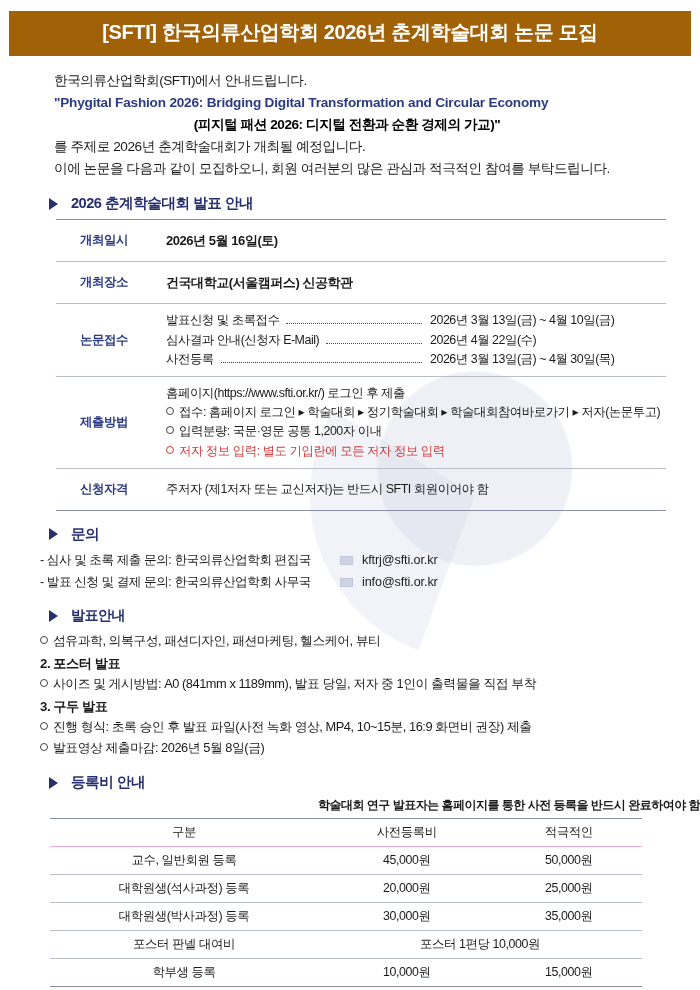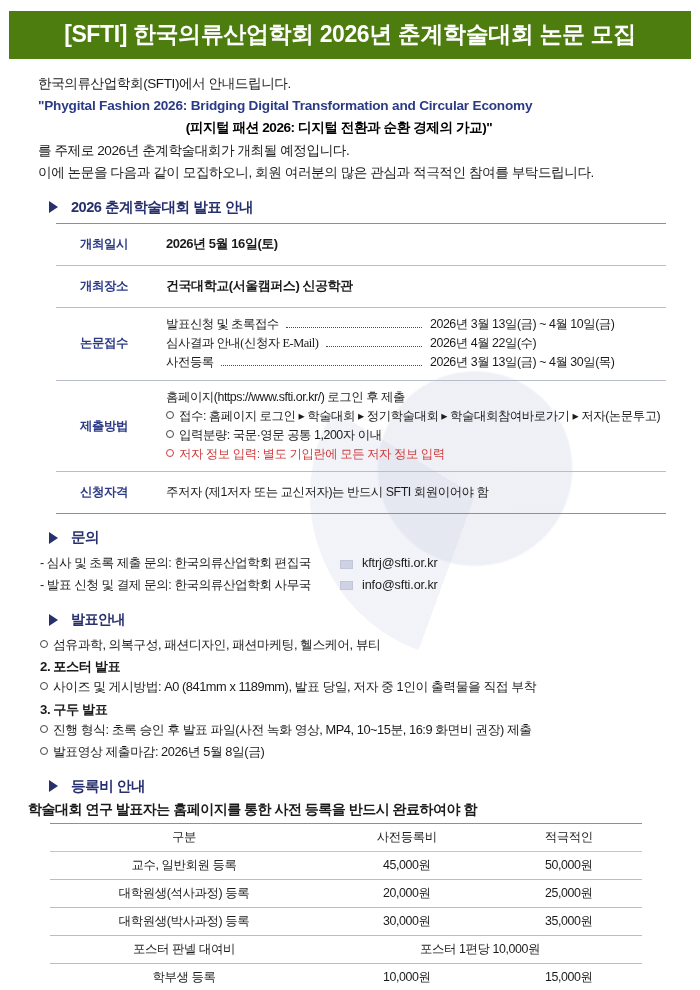--- a/index.html
+++ b/index.html
@@ -28,33 +28,33 @@
       conic-gradient(from 200deg, rgba(205,210,228,0.26) 0 28%, rgba(255,255,255,0) 28% 100%);
     pointer-events: none;
     z-index: 0;
   }
 
   .page { position: relative; z-index: 1; padding: 0; }
 
   
   .banner {
     margin: 11px 9px 0 9px;
-    background: #4d7c0f;
+    background: #a16207;
     color: #ffffff;
     text-align: center;
-    font-size: 23px;
+    font-size: 20px;
     font-weight: bold;
     letter-spacing: -0.4px;
     padding: 10px 6px 11px 6px;
     line-height: 1.18;
   }
 
   
   .intro {
-    margin: 14px 0 0 0;
+    margin: 14px 0 0 16px;
     padding: 0 26px 0 38px;
     font-size: 13.6px;
     line-height: 1.63;
     letter-spacing: -0.45px;
   }
   .intro .theme {
     color: #2b3a86;
     font-weight: bold;
     font-size: 13.6px;
     letter-spacing: -0.2px;
@@ -112,21 +112,21 @@
     white-space: nowrap;
   }
   .info-table td {
     padding: 7px 4px 7px 14px;
     vertical-align: middle;
     line-height: 1.55;
   }
   .info-table td.strong { font-weight: bold; font-size: 13px; }
 
   .dl-row { display: flex; align-items: baseline; }
-  .dl-label { white-space: nowrap; font-family: Liberation Serif, serif; }
+  .dl-label { white-space: nowrap; }
   .dl-dots {
     flex: 1;
     border-bottom: 1px dotted #4a4a4a;
     margin: 0 8px 4px 7px;
     min-width: 12px;
   }
   .dl-val { width: 232px; flex: none; white-space: nowrap; }
 
   .bullet-line { display: flex; align-items: baseline; gap: 5px; }
   .circ {
@@ -172,25 +172,26 @@
   .guide .item {
     display: flex;
     align-items: baseline;
     gap: 5px;
     line-height: 1.62;
     margin-bottom: 1px;
   }
 
   
   .fee-note {
-    padding-left: 28px;
-    font-weight: bold;
-    font-size: 14px;
+    padding-left: 20px;
+    font-weight: bold;
+    font-size: 12px;
     letter-spacing: -0.5px;
     margin: -1px 0 4px 0;
+    text-align: right;
   }
   .fee-table {
     width: 592px;
     margin: 0 0 0 50px;
     border-collapse: collapse;
     font-size: 12.4px;
     letter-spacing: -0.4px;
     text-align: center;
   }
   .fee-table tr { border-top: 1px solid #b9bcc9; }

